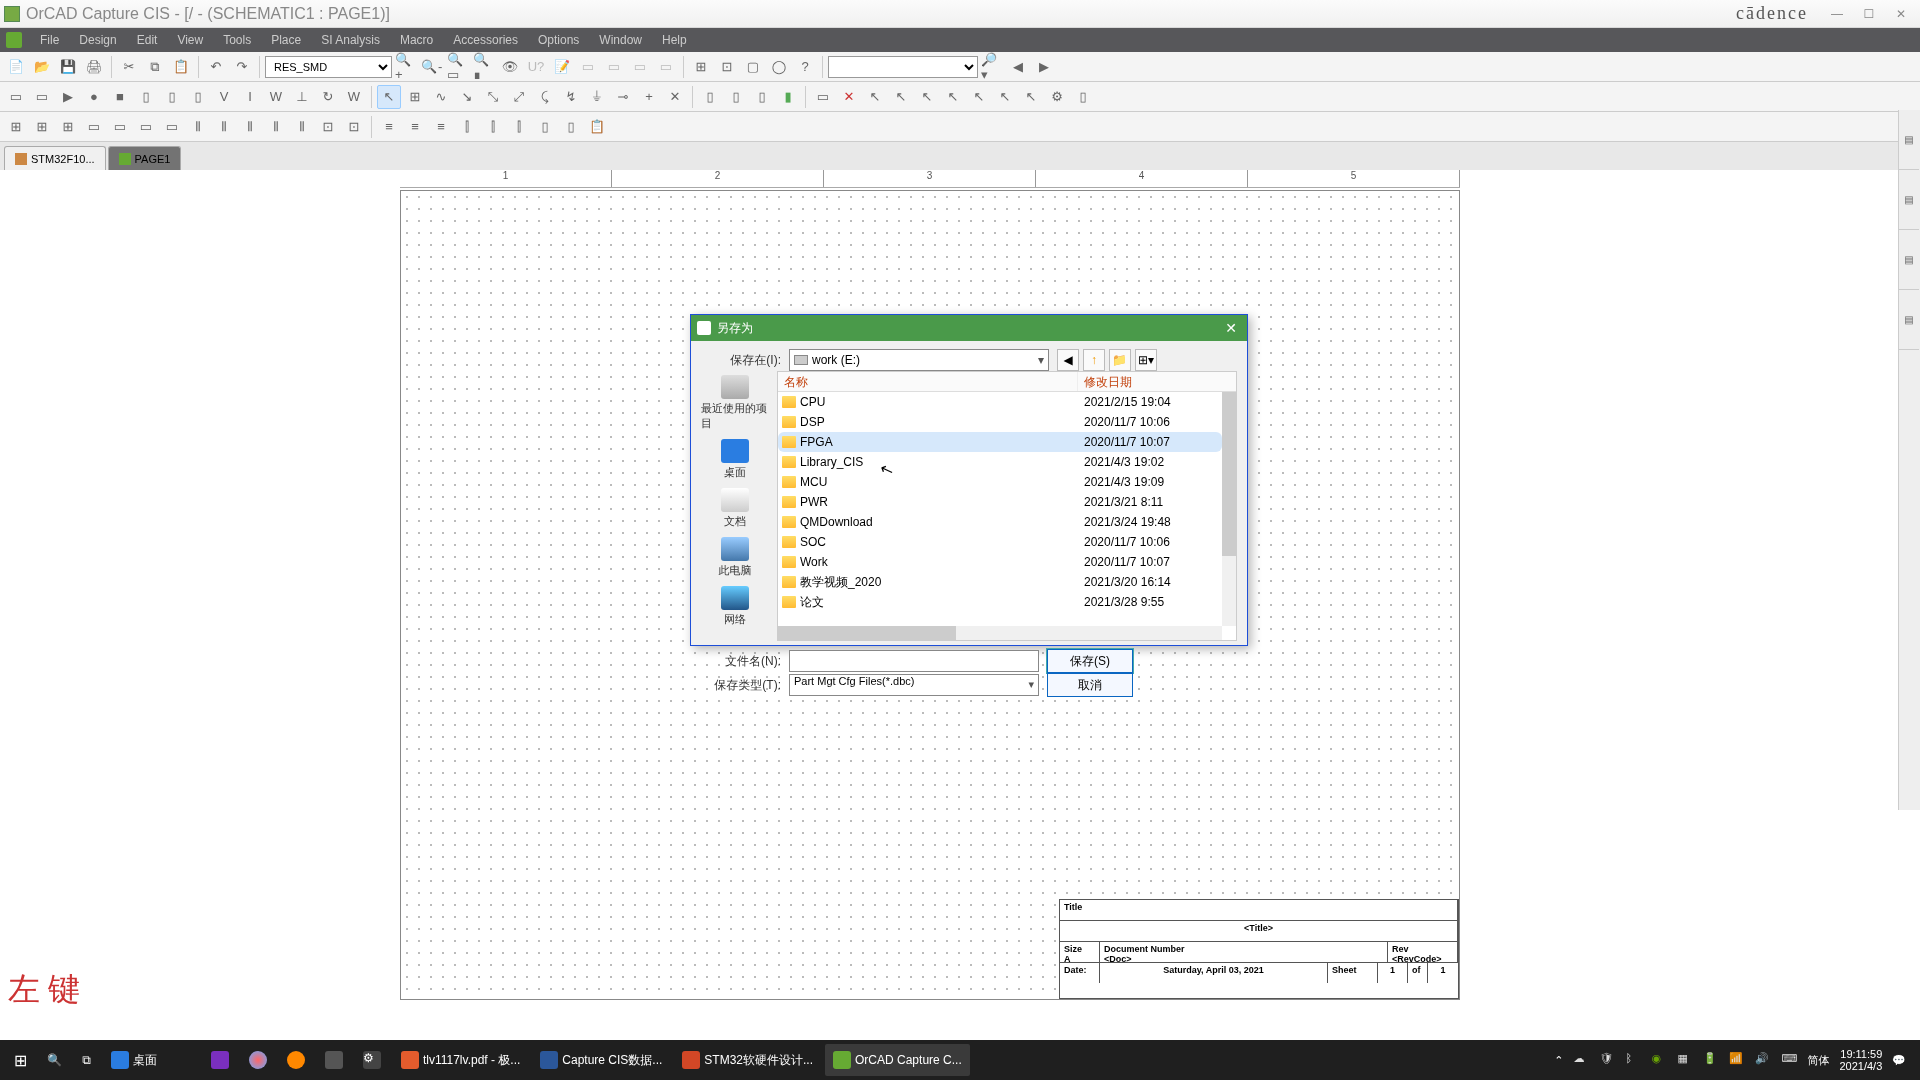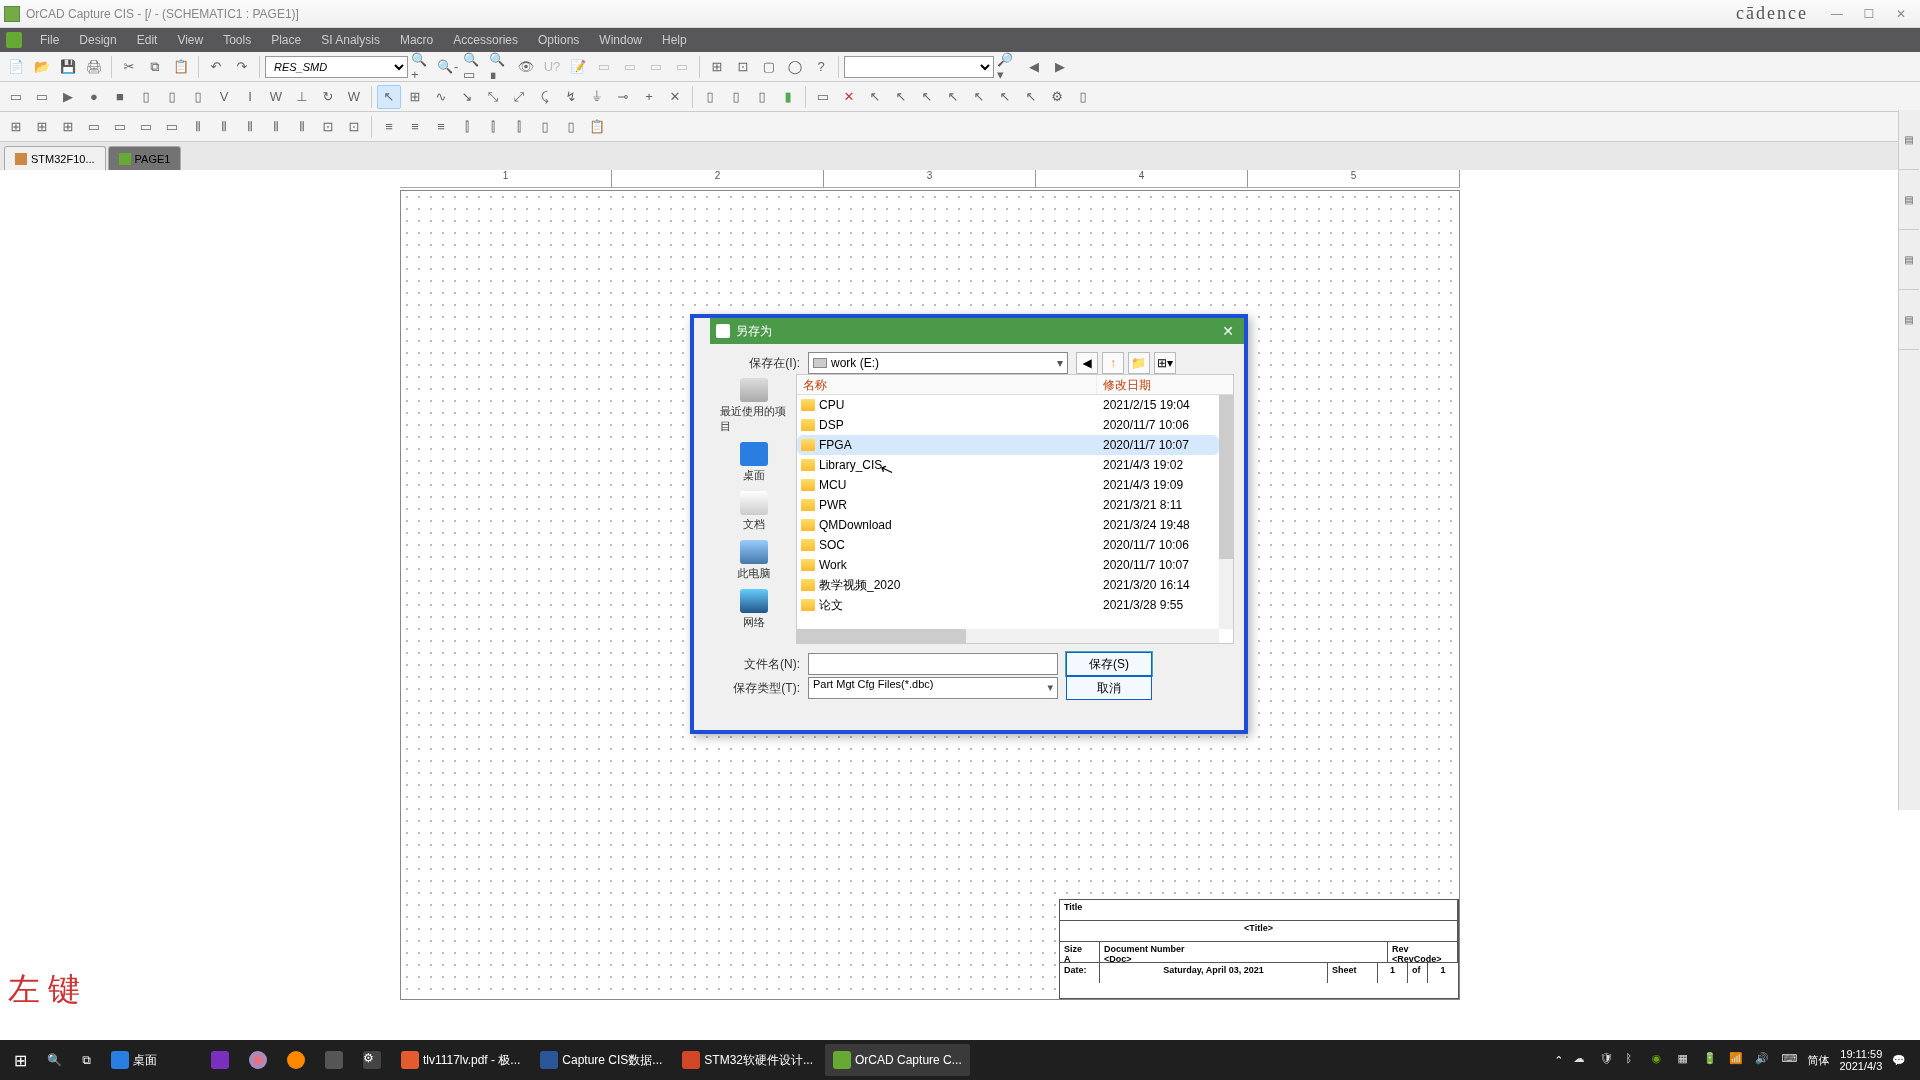--- a/index.html
+++ b/index.html
@@ -1,36 +1,36 @@
 <!DOCTYPE html>
 <html><head>
 <meta charset="utf-8">
 <style>
 * { margin:0; padding:0; box-sizing:border-box; font-family:"Microsoft YaHei","Segoe UI",sans-serif; }
 body { width:1920px; height:1080px; background:#e8e8e8; overflow:hidden; position:relative; font-size:12px; }
 
 
 .title-bar { height:28px; background:linear-gradient(#fbfbfb,#f0f0f0); display:flex; align-items:center; padding:0 4px; border-bottom:1px solid #d8d8d8;}
 .title-bar .icon { width:16px; height:16px; background:#7a4; border:1px solid #585; margin-right:6px;}
-.title-bar .title-text { color:#888; font-size:12px; flex:1; }
+.title-bar .title-text { color:#888; font-size:16px; flex:1; }
 .title-bar .brand { font-family:Georgia,serif; font-size:18px; letter-spacing:2px; color:#555; margin-right:4px;}
 .win-btns { display:flex; gap:2px; margin-left:10px;}
 .win-btns div { width:30px; height:20px; display:flex; align-items:center; justify-content:center; color:#888; font-size:12px;}
 
 
 .menu-bar { height:24px; background:#57575a; display:flex; align-items:center; padding:0 6px; color:#ccc; font-size:12px;}
 .menu-bar .m-icon { width:16px; height:16px; background:#6a3; border-radius:2px; margin-right:8px;}
 .menu-bar span { padding:2px 10px; cursor:default;}
 
 
 .toolbar { background:#f4f4f4; border-bottom:1px solid #ccc; display:flex; align-items:center; padding:2px 4px; gap:2px;}
 .tb-btn { width:24px; height:24px; border:1px solid transparent; display:flex; align-items:center; justify-content:center; font-size:13px; color:#666; border-radius:2px;}
 .tb-sep { width:1px; height:22px; background:#ccc; margin:0 3px;}
 .tb-select { height:22px; border:1px solid #999; font-size:11px; padding:0 4px; background:#fff;}
-.tb-select.wide { width:143px;font-style:italic; }
+.tb-select.wide { width:127px; }
 .tb-select.wider { width:150px; }
 
 
 .doc-tabs { height:28px; display:flex; align-items:flex-end; padding-left:4px; background:#e8e8e8; }
 .doc-tab { height:24px; border:1px solid #aaa; border-bottom:none; padding:3px 10px; background:#f0f0f0; font-size:11px; display:flex; align-items:center; gap:4px; border-radius:3px 3px 0 0; margin-right:2px;}
 .doc-tab.active { background:#737373; font-weight:normal;}
 .doc-tab .tab-icon { width:12px; height:12px; background:#c84;}
 
 
 .workspace { position:relative; height:calc(1080px - 28px - 24px - 30px - 30px - 30px - 28px - 30px); background:#fff; }
@@ -44,21 +44,21 @@
 
 
 .watermark { position:absolute; left:8px; top:920px; color:#c33; font-family:"KaiTi",serif; font-size:32px;margin-top:48px;}
 
 
 .right-dock { position:absolute; right:0; top:110px; width:22px; background:#eee; height:700px; border-left:1px solid #ccc;}
 .right-dock .dock-btn { width:20px; height:60px; writing-mode:vertical-rl; font-size:10px; color:#666; border-bottom:1px solid #ccc; display:flex; align-items:center; justify-content:center;}
 
 
 .dialog-backdrop { position:absolute; inset:0; }
-.dialog { position:absolute; left:690px; top:314px; width:558px; height:420px; background:#f0f0f0; border:4px solid #1d4ed8; box-shadow:3px 3px 10px rgba(0,0,0,.3);padding-left:16px;}
+.dialog { position:absolute; left:690px; top:314px; width:558px; height:332px; background:#f0f0f0; border:1px solid #1d4ed8; box-shadow:3px 3px 10px rgba(0,0,0,.3);}
 .dialog-title { height:26px; background:#4a9a4a; color:#fff; display:flex; align-items:center; padding:0 6px; font-size:12px;}
 .dialog-title .dt-icon { width:14px; height:14px; background:#fff; margin-right:6px; border-radius:2px;}
 .dialog-title .close { margin-left:auto; width:20px; text-align:center; font-size:14px;}
 .dialog-body { padding:8px 10px; }
 .dlg-row { display:flex; align-items:center; gap:8px; }
 .dlg-row label { width:80px; text-align:right; font-size:12px; color:#333;}
 .dlg-drop { flex:0 0 260px; height:22px; border:1px solid #888; background:#fff; font-size:12px; display:flex; align-items:center; padding:0 4px; position:relative;}
 .dlg-drop::after { content:"▾"; position:absolute; right:4px; color:#555;}
 .dlg-drop .drive-icon { width:14px; height:10px; background:#ccc; border:1px solid #888; margin-right:4px;}
 .dlg-nav-btns { display:flex; gap:4px;}

